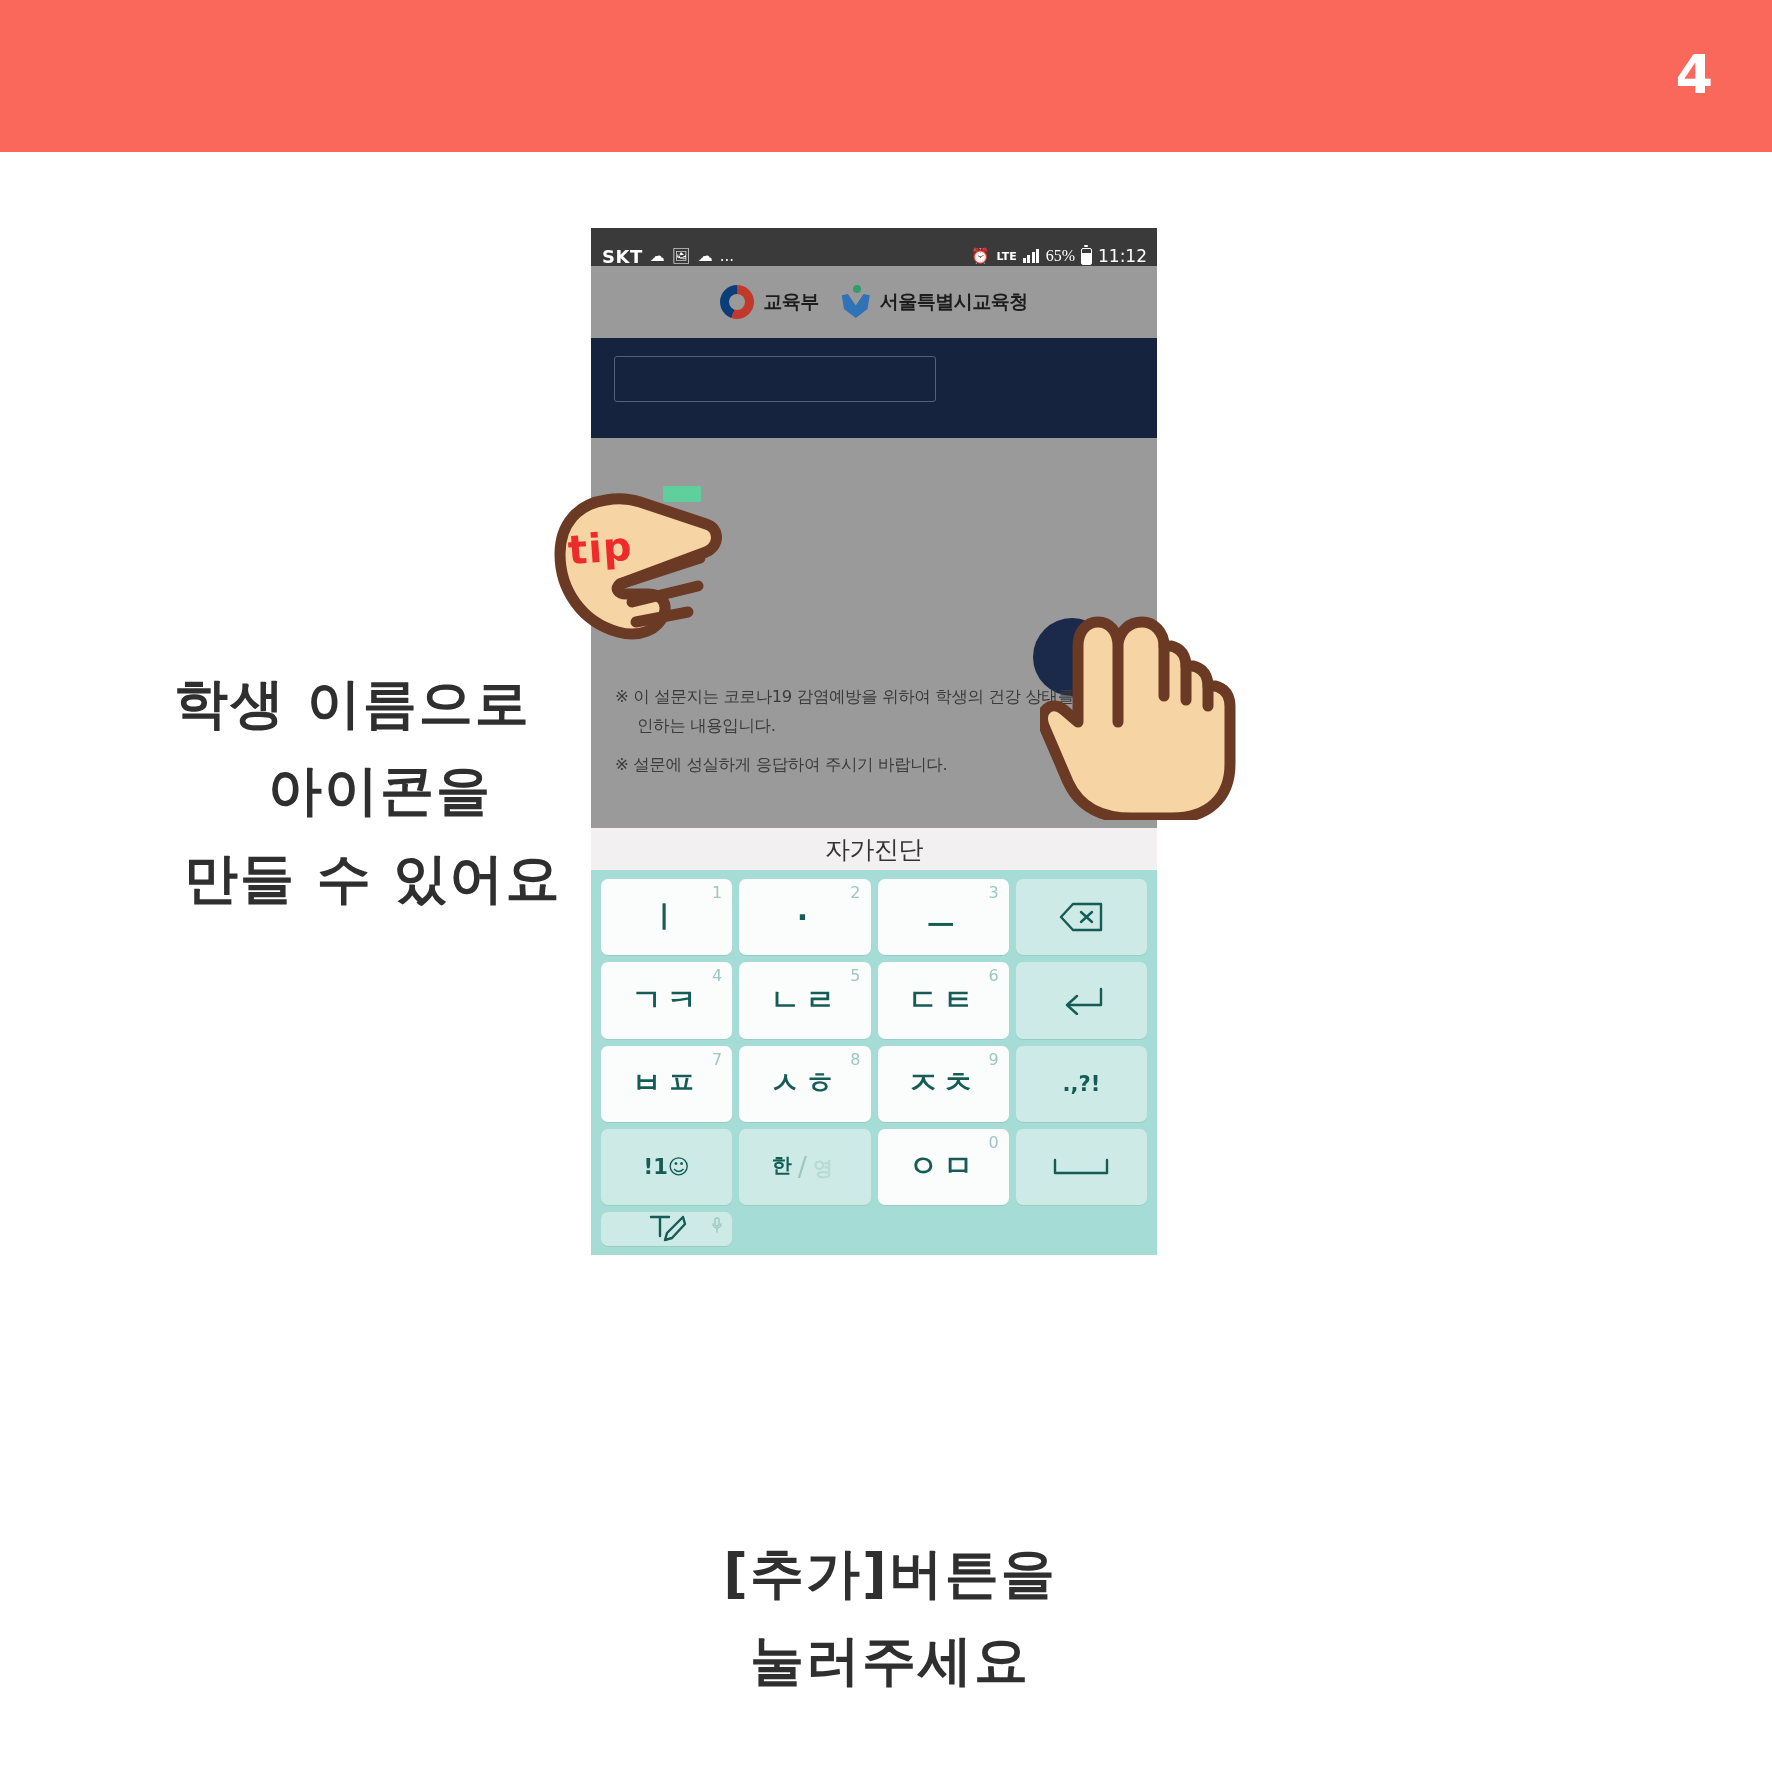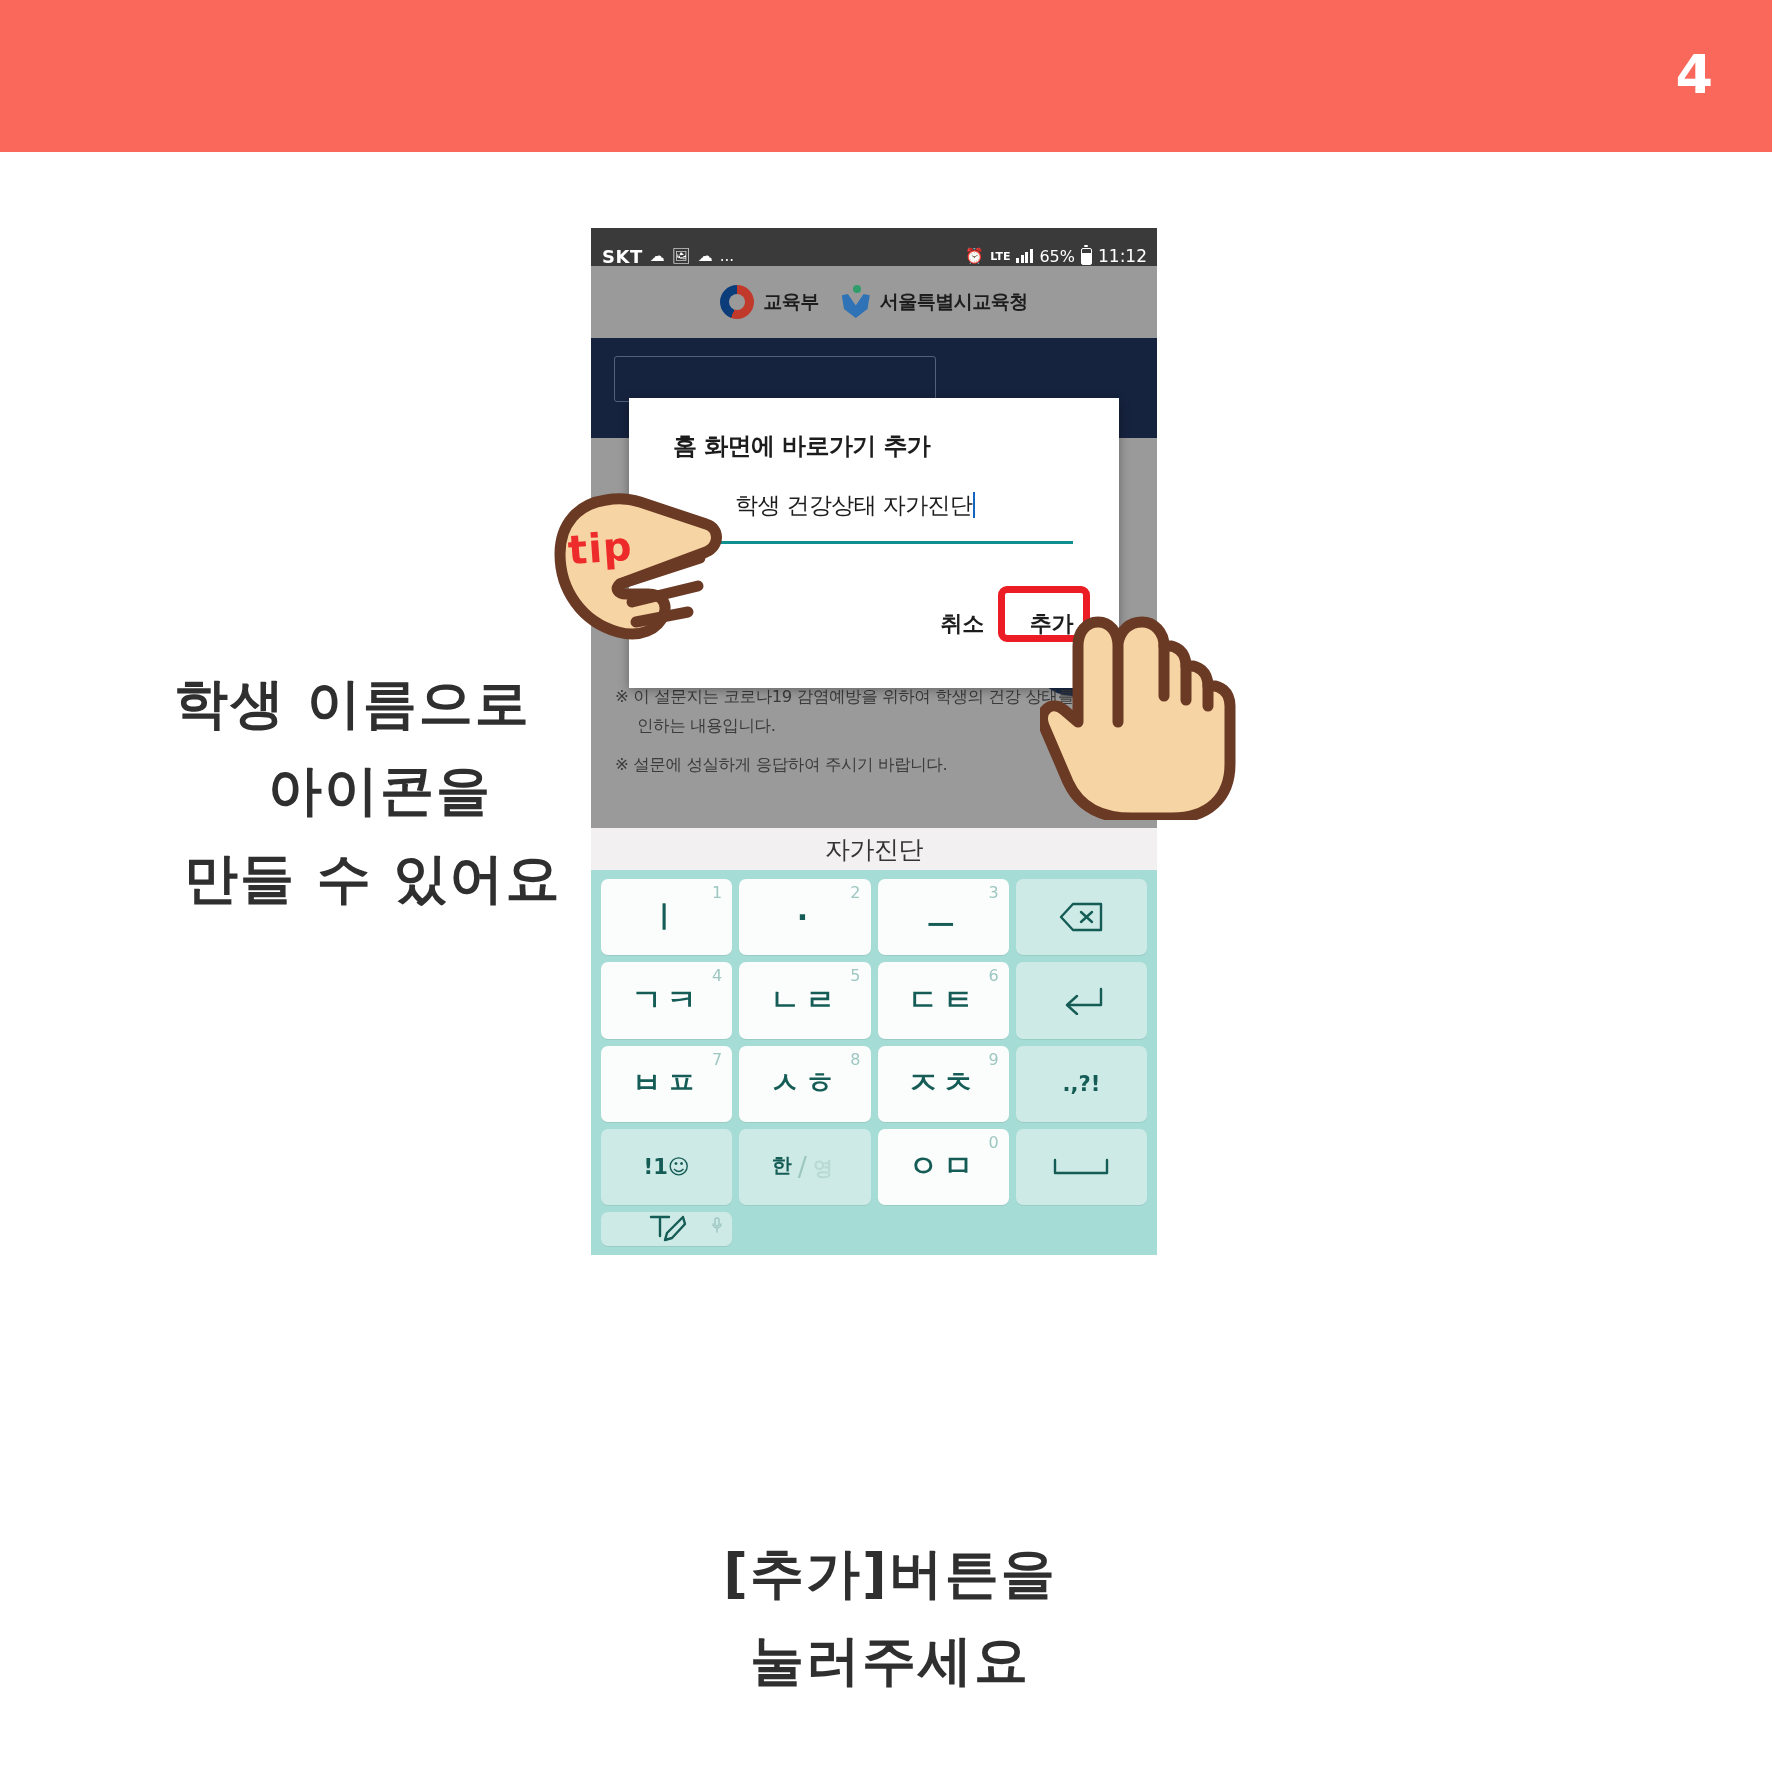--- a/index.html
+++ b/index.html
@@ -61,21 +61,21 @@
   .sb-carrier{font-weight:700;font-size:18px;letter-spacing:0.5px;}
   .sb-ico{font-size:15px;line-height:1;display:inline-block;}
   .sb-right{margin-left:auto;display:flex;align-items:center;gap:6px;padding-right:10px;font-size:16px;}
   .sb-lte{font-size:11px;font-weight:700;line-height:1;}
   .sb-bars{display:inline-block;width:17px;height:14px;position:relative;}
   .sb-bars i{position:absolute;bottom:0;width:3px;background:#fff;display:block;}
   .sb-bars i:nth-child(1){left:0;height:5px;}
   .sb-bars i:nth-child(2){left:4.5px;height:8px;}
   .sb-bars i:nth-child(3){left:9px;height:11px;}
   .sb-bars i:nth-child(4){left:13.5px;height:14px;}
-  .sb-pct{font-size:16px;}
+  .sb-pct{font-size:16px;font-family:Liberation Serif, serif;}
   .sb-batt{display:inline-block;width:9px;height:15px;border:1.6px solid #fff;border-radius:2px;position:relative;background:linear-gradient(to top,#fff 70%,transparent 70%);}
   .sb-batt:before{content:"";position:absolute;left:2px;top:-4px;width:4px;height:2.5px;background:#fff;border-radius:1px;}
   .sb-time{font-size:17px;}
 
   
   .app-header{
     position:absolute;left:0;top:38px;width:566px;height:72px;
     background:#9a9a9a;display:flex;align-items:center;justify-content:center;gap:22px;
   }
   .logo-group{display:flex;align-items:center;gap:9px;}
@@ -263,34 +263,20 @@
   </div>
 
   <div class="dim-note" id="dim-note-1">
     <span>※ 이 설문지는 코로나19 감염예방을 위하여 학생의 건강 상태를 확</span>
     <span class="sub">인하는 내용입니다.</span>
   </div>
   <div class="dim-note" id="dim-note-2">
     <span>※ 설문에 성실하게 응답하여 주시기 바랍니다.</span>
   </div>
 
-  <div class="dialog">
-    <div class="dialog-title">홈 화면에 바로가기 추가</div>
-    <div class="dialog-input-wrap">
-      <span class="dialog-input"><span>학생 건강상태 자가진단</span><span class="caret"></span></span>
-    </div>
-    <div class="dialog-underline"></div>
-    <div class="dialog-actions">
-      <button class="dlg-btn">취소</button>
-      <span class="dlg-btn-add-wrap">
-        <span class="redbox"></span>
-        <button class="dlg-btn">추가</button>
-      </span>
-    </div>
-  </div>
 
   <div class="kb-suggest">
     <span>자가진단</span>
   </div>
 
   <div class="keyboard">
 
     <div class="key">
       <span class="num">1</span>
       <span>ㅣ</span>

